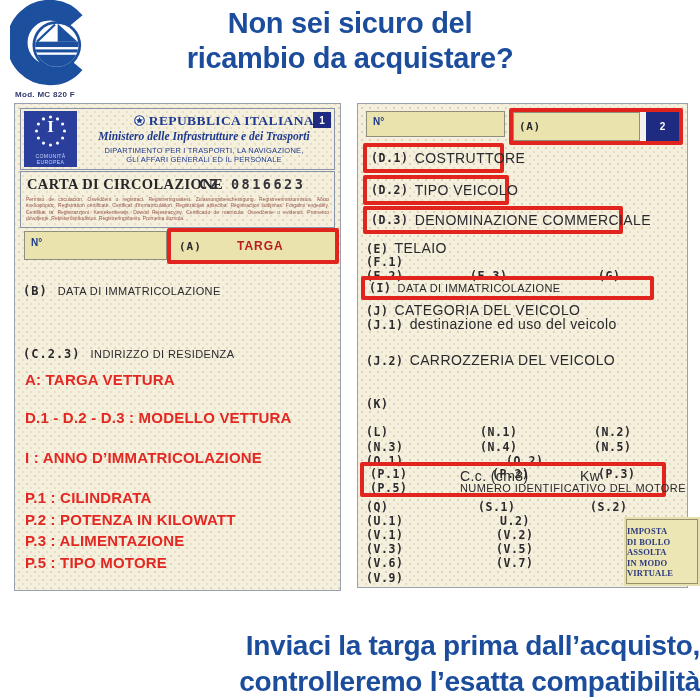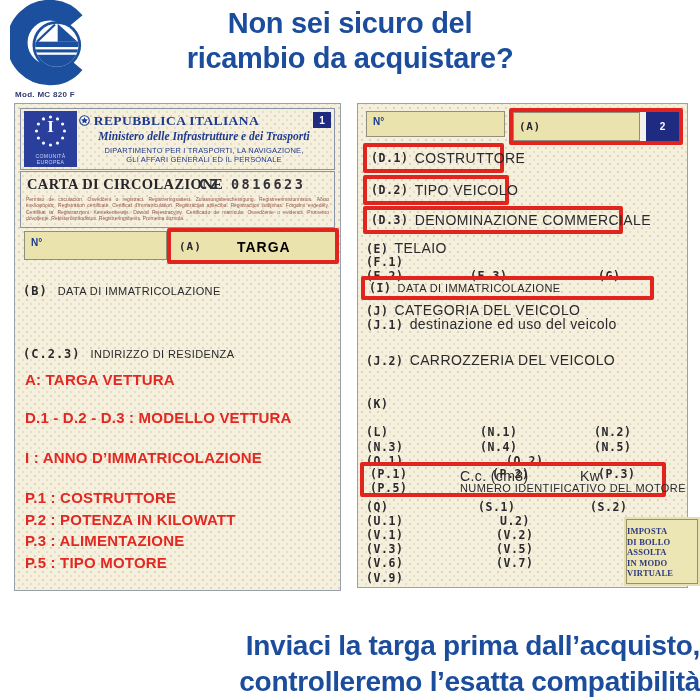--- a/index.html
+++ b/index.html
@@ -31,21 +31,21 @@
   
   .lp-header{left:5px;top:4px;width:315px;height:62px;border:1px solid #8a94a8;}
   .eu-emblem{left:3px;top:2px;width:53px;height:56px;background:#2a3f9c;}
   .eu-letter{position:absolute;left:0;top:7px;width:100%;text-align:center;color:#fff;
     font-family:"Liberation Serif",serif;font-size:17px;font-weight:bold;line-height:17px;}
   .eu-cap{position:absolute;left:0;width:100%;text-align:center;color:#c8d2f2;
     font-size:5.2px;line-height:6px;letter-spacing:.3px;}
   .badge{background:var(--navy);color:#fff;font-size:10px;font-weight:bold;
     display:flex;align-items:center;justify-content:center;}
   .badge-1{right:3px;top:3px;width:18px;height:16px;}
-  .rep-row{left:58px;top:4px;width:235px;text-align:left;color:var(--doc-navy);
+  .rep-row{left:58px;top:4px;width:235px;text-align:right;color:var(--doc-navy);
     font-family:"Liberation Serif",serif;font-weight:bold;font-size:13.5px;letter-spacing:.4px;}
   .ministry{left:58px;top:21px;width:250px;text-align:center;color:var(--doc-navy);
     font-family:"Liberation Serif",serif;font-weight:bold;font-style:italic;font-size:11.5px;}
   .dept{left:58px;width:250px;text-align:center;color:var(--doc-navy);
     font-size:7.5px;line-height:9px;letter-spacing:.2px;}
 
   
   .lp-carta{left:5px;top:67px;width:315px;height:57px;border:1px solid #8a94a8;padding-left:20px;}
   .carta-title{left:6px;top:4px;font-family:"Liberation Serif",serif;font-weight:bold;
     font-size:14.5px;color:#26262b;letter-spacing:.4px;}
@@ -158,36 +158,36 @@
       <div class="abs carta-title">CARTA DI CIRCOLAZIONE</div>
       <div class="abs carta-num">CZ 0816623</div>
       <div class="abs multilang">Permiso de circulación. Osvědčení o registraci. Registreringsattest. Zulassungsbescheinigung. Registreerimistunnistus. Άδεια κυκλοφορίας. Registration certificate. Certificat d'immatriculation. Registrācijas apliecība. Registracijos liudijimas. Forgalmi engedély. Ċertifikat ta' Reġistrazzjoni. Kentekenbewijs. Dowód Rejestracyjny. Certificado de matrícula. Osvedčenie o evidencii. Prometno dovoljenje. Rekisteröintitodistus. Registreringsbevis. Prometna dozvola.</div>
     </div>
 
     <div class="abs field" style="left:9px;top:127px;width:143px;height:29px">
       <span class="nlabel">N°</span>
     </div>
     <div class="abs redbox" style="left:152px;top:124px;width:172px;height:36px;background:var(--yellow)">
       <span class="abs code" style="left:8px;top:8px;font-size:11px">(A)</span>
-      <span class="abs" style="left:66px;top:7px;font-size:14px;font-weight:bold;letter-spacing:1px;color:#000000">TARGA</span>
+      <span class="abs" style="left:66px;top:7px;font-size:12px;font-weight:bold;letter-spacing:1px;color:#b91c1c">TARGA</span>
     </div>
 
     <div class="abs row" style="top:180px">
       <span class="code">(B)</span>
       <span class="lbl">DATA DI IMMATRICOLAZIONE</span>
     </div>
     <div class="abs row" style="top:243px">
       <span class="code">(C.2.3)</span>
       <span class="lbl">INDIRIZZO DI RESIDENZA</span>
     </div>
 
     <div class="abs annot" style="top:267px">A: TARGA VETTURA</div>
     <div class="abs annot" style="top:305px">D.1 - D.2 - D.3 : MODELLO VETTURA</div>
     <div class="abs annot" style="top:345px">I : ANNO D’IMMATRICOLAZIONE</div>
-    <div class="abs annot" style="top:385px">P.1 : COSTRUTTORE</div>
+    <div class="abs annot" style="top:385px">P.1 : CILINDRATA</div>
     <div class="abs annot" style="top:407px">P.2 : POTENZA IN KILOWATT</div>
     <div class="abs annot" style="top:428px">P.3 : ALIMENTAZIONE</div>
     <div class="abs annot" style="top:450px">P.5 : TIPO MOTORE</div>
   </div>
 
   <div class="abs panel panel-right rp">
 
     <div class="abs field" style="left:8px;top:7px;width:139px;height:26px">
       <span class="nlabel" style="top:4px">N°</span>
     </div>

